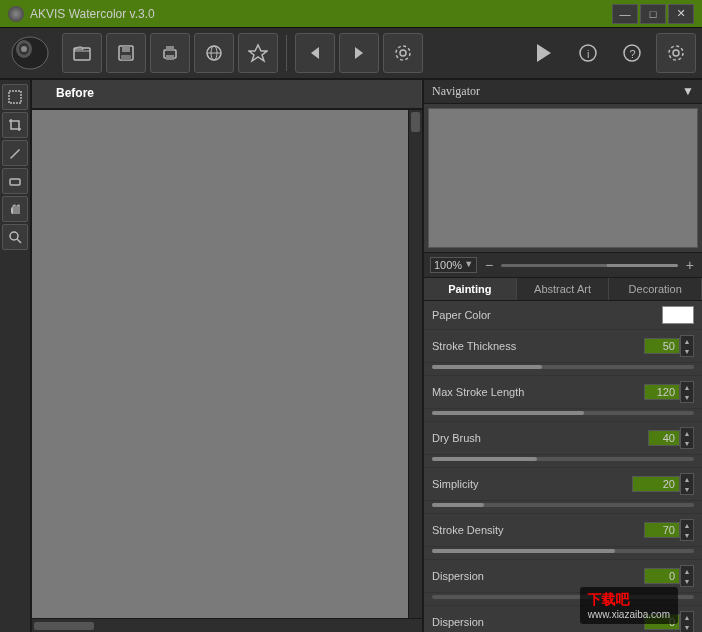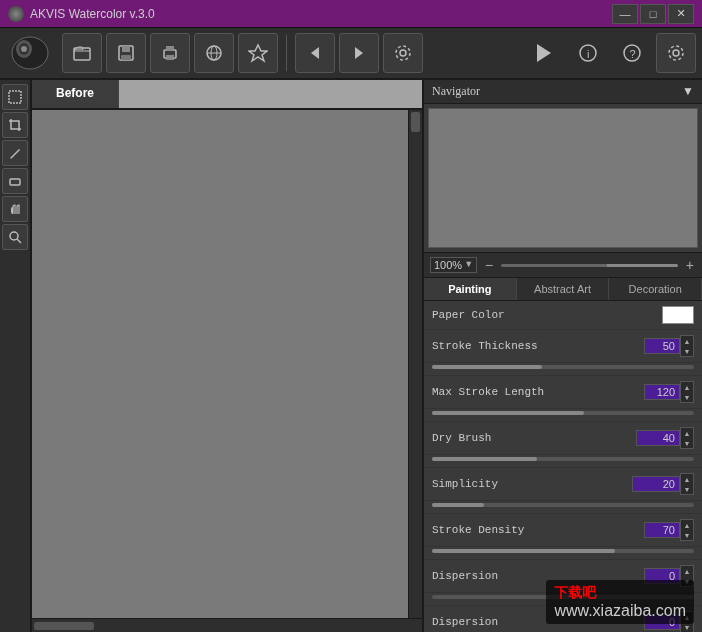--- a/index.html
+++ b/index.html
@@ -9,21 +9,21 @@
       background: #3c3c3c;
       font-family: Arial, sans-serif;
       font-size: 12px;
       color: #ddd;
       overflow: hidden;
       user-select: none;
     }
 
     
     #title-bar {
-      background: #701a75;
+      background: #4d7c0f;
       height: 28px;
       display: flex;
       align-items: center;
       padding: 0 8px;
       color: #ccc;
       font-size: 12px;
       border-bottom: 1px solid #111;
     }
     #title-bar .title-icon {
       width: 16px;
@@ -112,22 +112,23 @@
     #canvas-area {
       flex: 1;
       display: flex;
       flex-direction: column;
       background: #3c3c3c;
     }
 
     
     #canvas-tabs {
       display: flex;
-      background: #a3a3a3;
+      background: #bef264;
       border-bottom: 2px solid #1a1a1a;
+      flex-direction: column;
     }
     .canvas-tab {
       padding: 6px 24px;
       cursor: pointer;
       font-size: 12px;
       color: #aaa;
       border-right: 1px solid #444;
       background: #2e2e2e;
     }
     .canvas-tab.active {
@@ -223,28 +224,27 @@
       display: flex;
       align-items: center;
       padding: 5px 8px;
       border-bottom: 1px solid #333;
       min-height: 28px;
     }
     .setting-label {
       flex: 1;
       font-size: 11px;
       color: #ccc;
-      font-family: Liberation Mono, monospace;
     }
     .setting-value {
       width: 40px;
       text-align: right;
       font-size: 11px;
       color: #ccc;
-      background: #4c1d95;
+      background: #4d7c0f;
       border: 1px solid #555;
       padding: 1px 4px;
     }
     .setting-spinner {
       width: 14px;
       height: 22px;
       background: #2a2a2a;
       border: 1px solid #555;
       display: flex;
       flex-direction: column;
@@ -530,21 +530,21 @@
         </div>
       </div>
       <div class="slider-row">
         <div class="slider-track">
           <div class="slider-fill" style="width:58%"></div>
         </div>
       </div>
 
       <div class="setting-row">
         <span class="setting-label">Dry Brush</span>
-        <input class="setting-value" type="text" readonly="" style="width: 44px;" value="40">
+        <input class="setting-value" type="text" readonly="" style="width: 32px;" value="40">
         <div class="setting-spinner">
           <div class="spin-up">▲</div>
           <div class="spin-down">▼</div>
         </div>
       </div>
       <div class="slider-row">
         <div class="slider-track">
           <div class="slider-fill" style="width:40%"></div>
         </div>
       </div>
@@ -597,18 +597,18 @@
         <div class="setting-spinner">
           <div class="spin-up">▲</div>
           <div class="spin-down">▼</div>
         </div>
       </div>
 
     </div>
   </div>
 </div>
 
-<div style="position:fixed;bottom:8px;right:8px;z-index:999;">
+<div style="position:fixed;bottom:8px;right:24px;z-index:999;">
   <div style="background:rgba(0,0,0,0.65);padding:4px 8px;border-radius:3px;color:#fff;font-size:11px;">
     <div style="font-weight:bold;color:#f00;font-size:14px;">下载吧</div>
-    <div style="font-size:16px;color:#ccc;">www.xiazaiba.com</div>
+    <div style="font-size:10px;color:#ccc;">www.xiazaiba.com</div>
   </div>
 </div>
 
 </body></html>

